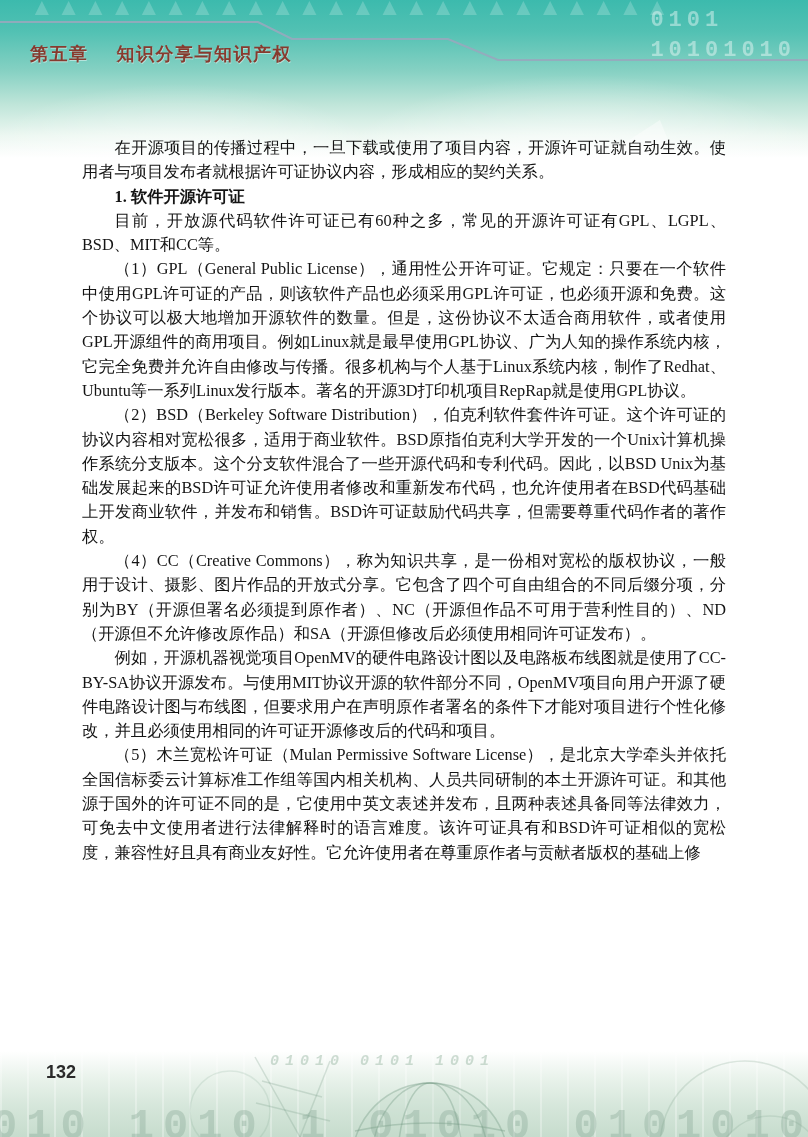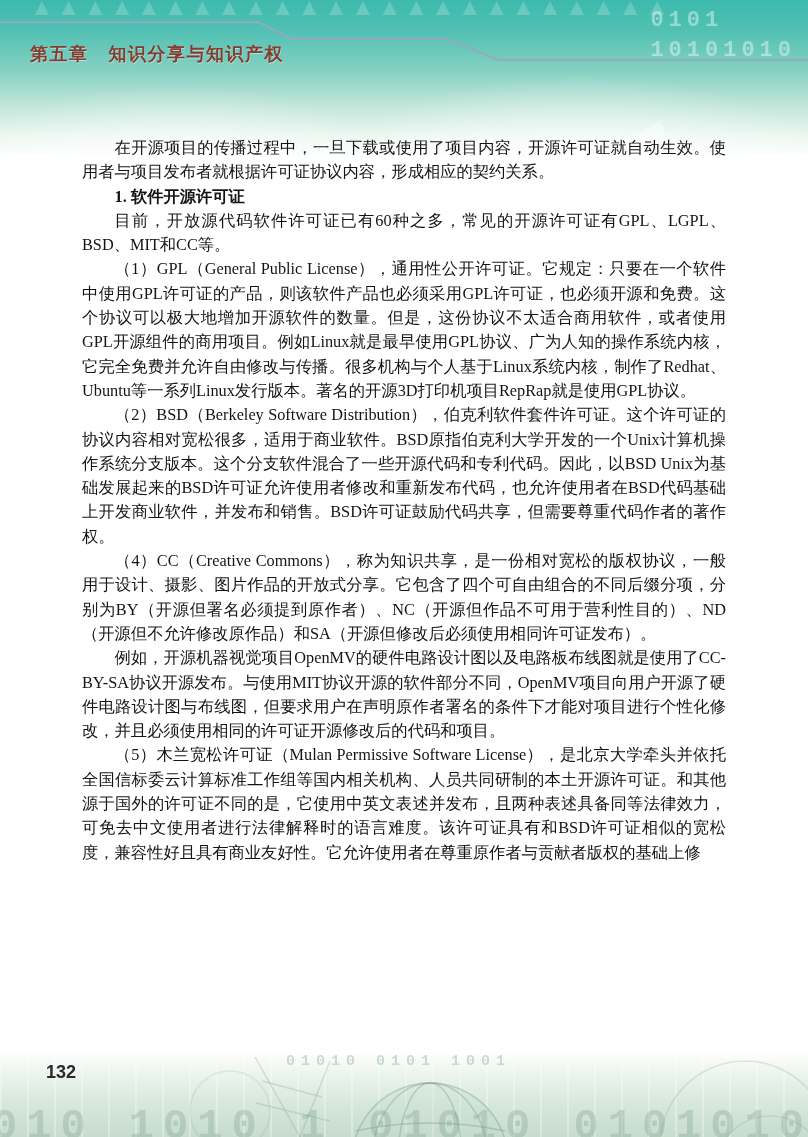--- a/index.html
+++ b/index.html
@@ -44,44 +44,44 @@
   }
   .step-line { position: absolute; top: 0; left: 0; }
   .chapter {
     position: absolute; top: 42px; left: 30px;
     font-family: "Liberation Sans", sans-serif;
     font-weight: bold; font-size: 18px;
     color: #873a2e; letter-spacing: 1.5px;
     text-shadow: 0.5px 0.5px 0 rgba(255,255,255,0.45);
     white-space: nowrap;
   }
-  .chapter .chapter-title { margin-left: 20px; }
+  .chapter .chapter-title { margin-left: 28px; }
 
   
   .body-text {
     position: absolute; left: 82px; top: 136px; width: 644px;
     font-size: 16.3px; line-height: 24.3px;
     color: #141414;
     text-align: justify;
   }
   .body-text p { margin: 0; text-indent: 2em; }
   .body-text p.heading { font-weight: bold; }
 
   
   .footer {
     position: absolute; bottom: 0; left: 0; width: 808px; height: 86px;
     background:
       repeating-linear-gradient(90deg, rgba(255,255,255,0.30) 0 2px, rgba(255,255,255,0) 2px 27px),
       linear-gradient(180deg, rgba(255,255,255,1) 0%, #eaf3ec 30%, #d5e6da 65%, #c6dccd 100%);
   }
   .footer-digits-small {
-    position: absolute; top: 2px; left: 286px;
+    position: absolute; top: 2px; left: 270px;
     font-family: "Liberation Mono", monospace;
     font-weight: bold; font-size: 15px; letter-spacing: 6px;
-    color: rgba(130,165,143,0.38); white-space: nowrap; user-select: none;
+    color: rgba(130,165,143,0.38); white-space: nowrap; user-select: none; font-style: italic;
   }
   .footer-digits-large {
     position: absolute; bottom: -14px; left: -8px;
     font-family: "Liberation Mono", monospace;
     font-weight: bold; font-size: 42px; letter-spacing: 9px;
     color: rgba(125,160,140,0.32); white-space: nowrap; user-select: none;
   }
   .footer-art { position: absolute; top: 0; left: 0; }
   .pageno {
     position: absolute; left: 46px; top: 11px;

